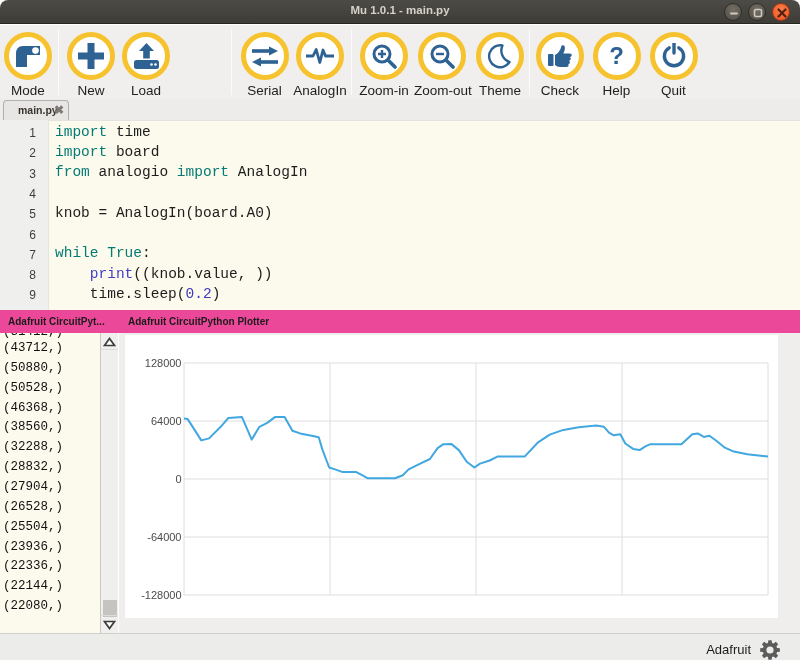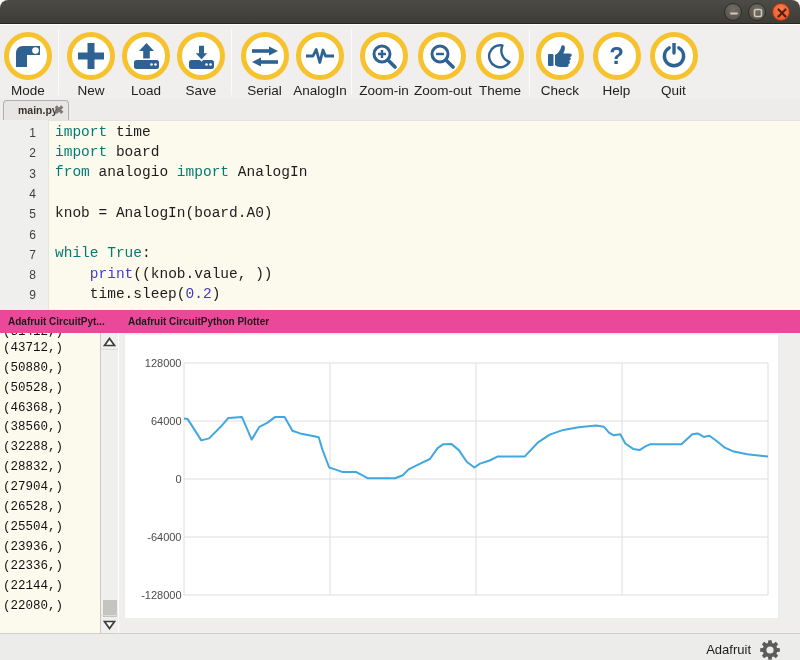--- a/index.html
+++ b/index.html
@@ -65,20 +65,21 @@
 
 #plotpane { position:absolute; left:119px; top:333px; width:681px; height:300px; background:#efeeec; }
 #chartcard { position:absolute; left:6px; top:2px; width:653px; height:283px; background:#fff; }
 
 #statusbar { position:absolute; left:0; top:633px; width:800px; height:40px; background:#ececea; border-top:1px solid #d3d1ce; }
 #adafruit { position:absolute; right:49px; top:8px; font-size:13px; color:#1d1d1d; }
 </style>
 </head>
 <body>
 <div id="titlebar">
+  <div id="title">Mu 1.0.1 - main.py</div>
   <div class="winbtn" id="btn-min">
       <svg width="18" height="18">
         <rect x="5" y="8.5" width="8" height="2" rx="1" fill="#cfcbc3"></rect>
       </svg>
     </div>
   <div class="winbtn" id="btn-max">
       <svg width="18" height="18">
         <rect x="5.5" y="5.5" width="7" height="7" rx="1.5" fill="none" stroke="#cfcbc3" stroke-width="1.6"></rect>
       </svg>
     </div>
@@ -119,31 +120,20 @@
         <svg width="27" height="26" viewBox="0 0 27 26">
       <rect x="1" y="17" width="25" height="9" rx="2.5" fill="#2d6292"></rect>
       <circle cx="18.5" cy="21.5" r="1.3" fill="#fff"></circle>
           <circle cx="22.5" cy="21.5" r="1.3" fill="#fff"></circle>
       <path d="M13.5,0 L21,8 L16.8,8 L16.8,15.5 L10.2,15.5 L10.2,8 L6,8 Z" fill="#2d6292"></path>
     </svg>
       </div>
     <div class="tlabel">Load</div>
   </div>
 
-  <div class="tbtn" style="left:173px;">
-    <div class="circ">
-        <svg width="27" height="26" viewBox="0 0 27 26">
-      <rect x="1" y="17" width="25" height="9" rx="2.5" fill="#2d6292"></rect>
-      <circle cx="18.5" cy="21.5" r="1.3" fill="#fff"></circle>
-          <circle cx="22.5" cy="21.5" r="1.3" fill="#fff"></circle>
-      <path d="M13.5,17.5 L6,9.5 L10.2,9.5 L10.2,2 L16.8,2 L16.8,9.5 L21,9.5 Z" fill="#2d6292" stroke="#fff" stroke-width="1.6"></path>
-    </svg>
-      </div>
-    <div class="tlabel">Save</div>
-  </div>
 
   <div class="tbtn" style="left:236.5px;">
     <div class="circ">
         <svg width="28" height="21" viewBox="0 0 28 21">
       <path d="M1,5 L19,5" stroke="#2d6292" stroke-width="3.6"></path>
       <path d="M18,0.5 L27,5 L18,9.5 Z" fill="#2d6292"></path>
       <path d="M9,16 L27,16" stroke="#2d6292" stroke-width="3.6"></path>
       <path d="M10,11.5 L1,16 L10,20.5 Z" fill="#2d6292"></path>
     </svg>
       </div>

